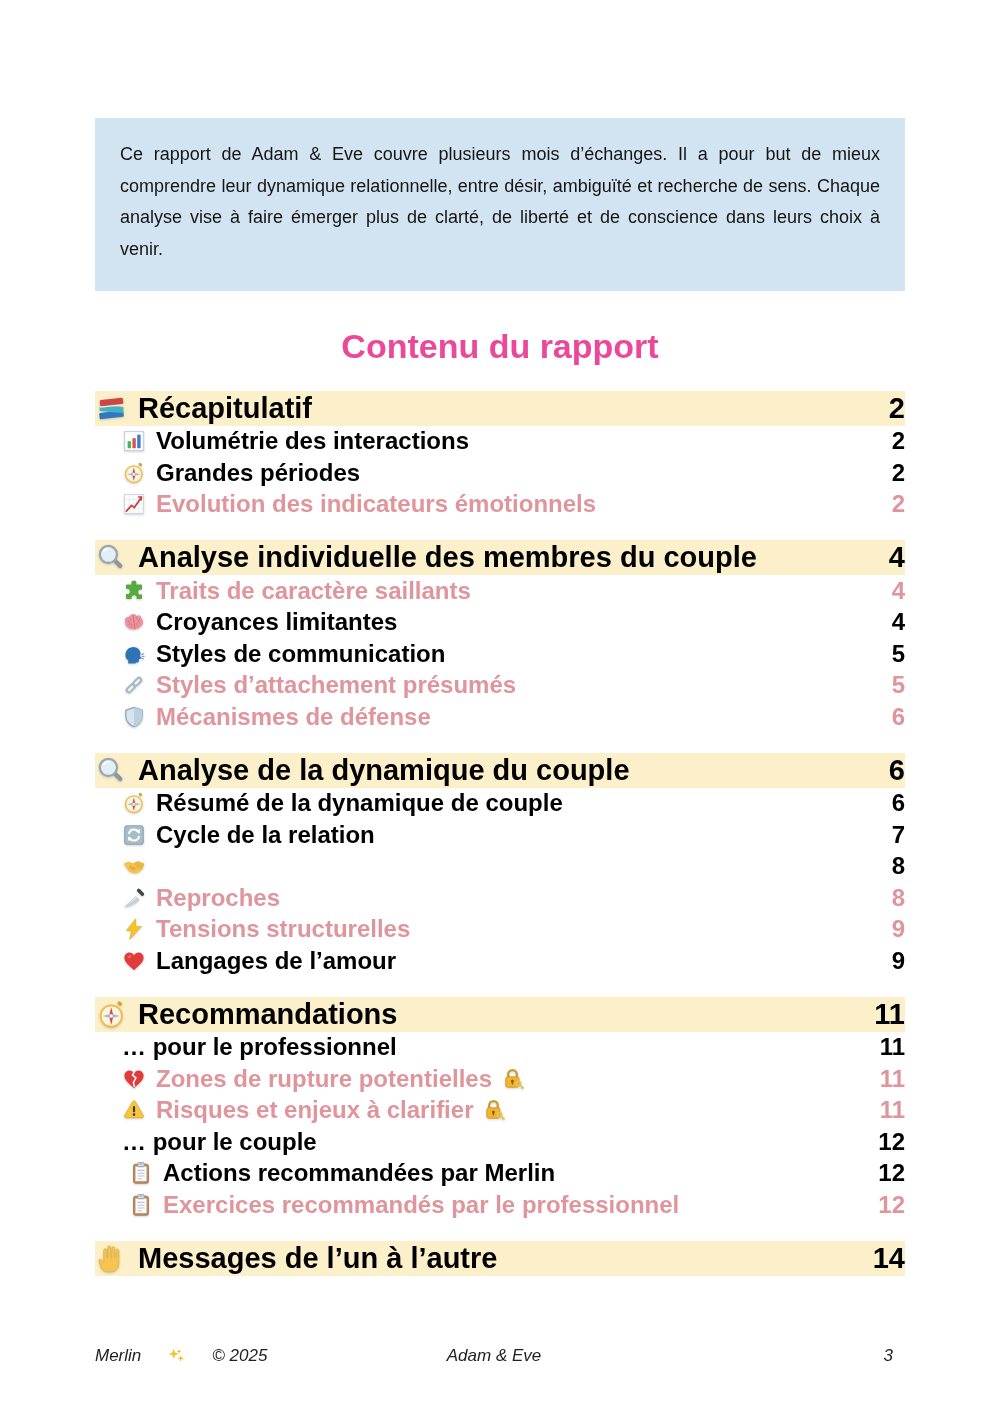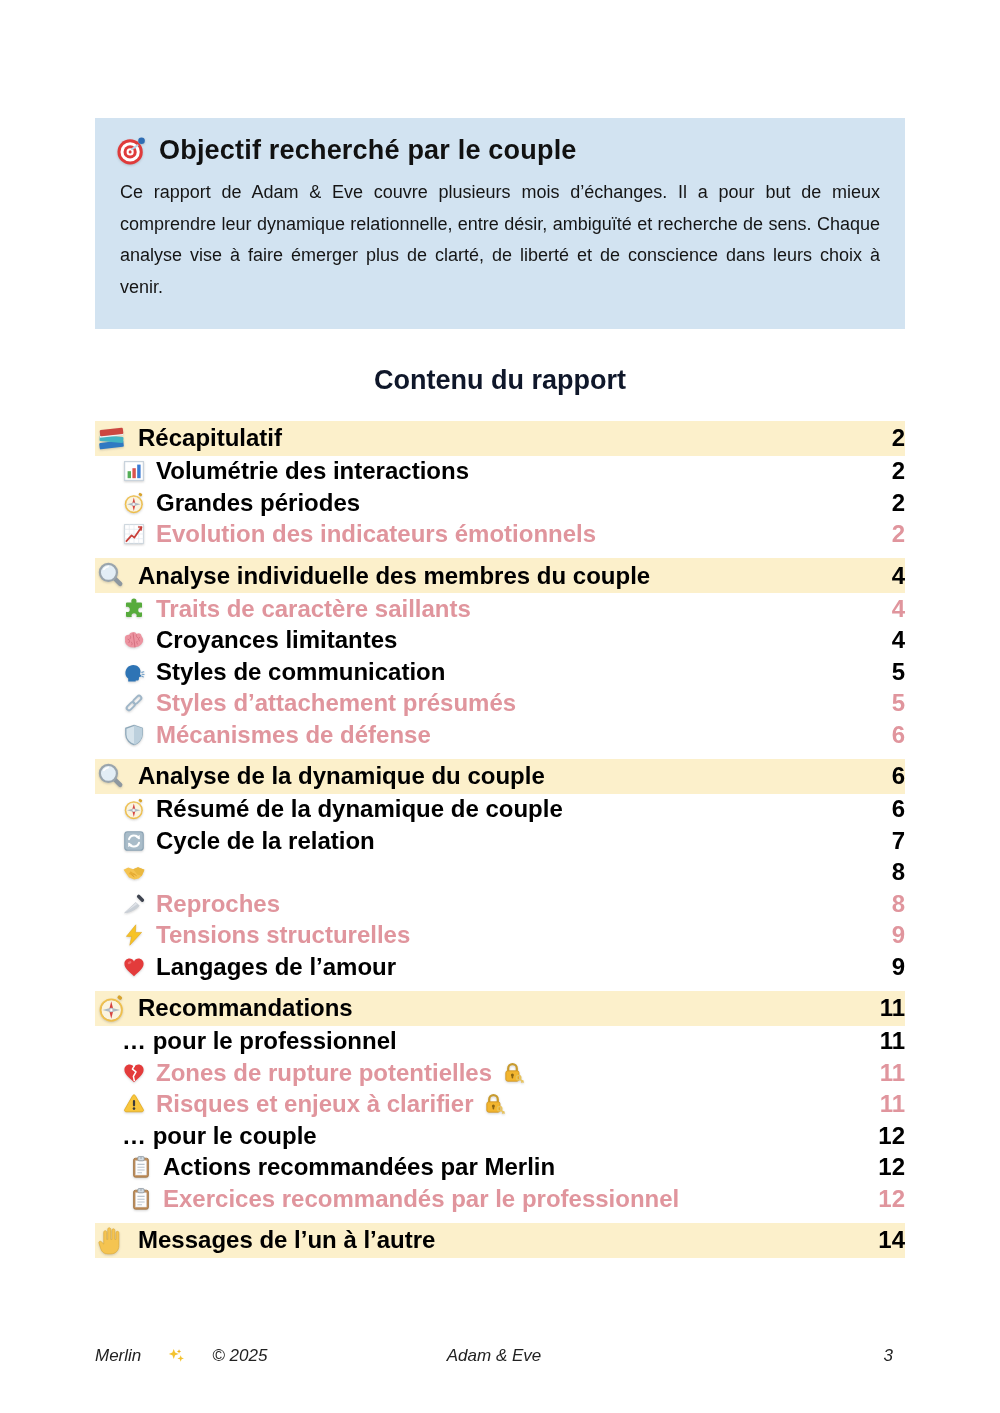--- a/index.html
+++ b/index.html
@@ -19,29 +19,29 @@
     margin:0 0 10px 0; font-size:27px; font-weight:bold; color:#111;
     display:flex; align-items:center; gap:11px; letter-spacing:.2px;
   }
   .info-box h2 .ic { width:33px; height:33px; }
   .info-box p {
     margin:5px; font-size:18px; line-height:1.76; text-align:justify; color:#151515;
   }
 
   
   .toc-title {
-    text-align:center; font-weight:bold; font-size:27px; color:#0f172a;
+    text-align:center; font-weight:bold; font-size:34px; color:#ec4899;
     margin:36px 0 25px 0;
   }
   .row { display:flex; align-items:center; box-sizing:border-box; }
   .row .label { white-space:nowrap; }
   .row .page-num { margin-left:auto; font-weight:bold; }
   .l1 {
-    background:var(--band-bg,#fcf0cb); font-size:24px; font-weight:bold;
-    height:35px; margin-top:8px;
+    background:var(--band-bg,#fcf0cb); font-size:29px; font-weight:bold;
+    height:35px; margin-top:20px;
   }
   .l1 .ic { width:31px; height:31px; margin:0 11px 0 1px; }
   .l2, .l3 { font-size:24px; font-weight:bold; height:31.5px; }
   .l2 { padding-left:27px; }
   .l3 { padding-left:34px; }
   .l2 .ic, .l3 .ic { width:24px; height:24px; margin-right:10px; }
   .premium { color:var(--premium,#e0959d); }
   .ic { display:inline-block; flex:none; filter:drop-shadow(0 1px 1px rgba(90,90,90,.28)); }
   .lock-ic { width:22px; height:22px; margin-left:9px; }
 
@@ -191,26 +191,20 @@
     <path d="M8.5 2.5l1.7 4.6 4.6 1.7-4.6 1.7-1.7 4.6-1.7-4.6L2.2 8.8l4.6-1.7z" fill="#f4c330"></path>
     <path d="M17.3 10.4l1.1 3 3 1.1-3 1.1-1.1 3-1.1-3-3-1.1 3-1.1z" fill="#f4c330"></path>
     <path d="M15.2 2.8l.8 2 2 .8-2 .8-.8 2-.8-2-2-.8 2-.8z" fill="#efb41f"></path>
   </symbol>
 </svg>
 
 <div class="page">
   <div class="content">
 
     <section class="info-box">
-      <h2>
-        <svg class="ic">
-            <use href="#i-target"></use>
-          </svg>
-        <span>Objectif recherché par le couple</span>
-      </h2>
       <p>Ce rapport de Adam &amp; Eve couvre plusieurs mois d’échanges. Il a pour but de mieux comprendre leur dynamique relationnelle, entre désir, ambiguïté et recherche de sens. Chaque analyse vise à faire émerger plus de clarté, de liberté et de conscience dans leurs choix à venir.</p>
     </section>
 
     <h1 class="toc-title">Contenu du rapport</h1>
 
     <nav class="toc" id="toc">
         <div class="row l1">
     <svg class="ic">
             <use href="#i-books"></use>
           </svg>

